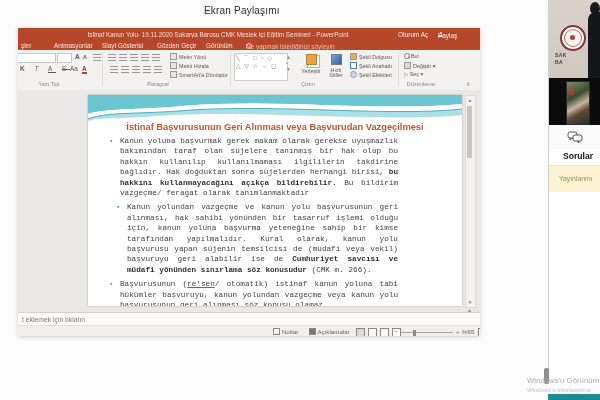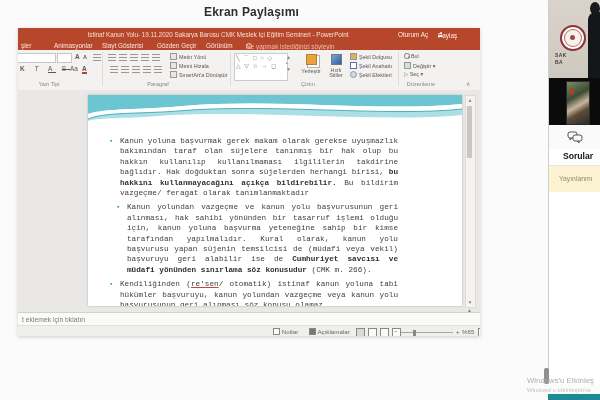--- a/index.html
+++ b/index.html
@@ -1,21 +1,21 @@
 <!DOCTYPE html>
 <html><head>
 <meta charset="utf-8">
 <style>
   html,body{margin:0;padding:0;width:600px;height:400px;overflow:hidden;
     font-family:"Liberation Sans",sans-serif;background:#fbfbfb;}
   .abs{position:absolute;}
   #stage{position:relative;width:600px;height:400px;background:#fbfbfb;}
 
   
-  .share-label{left:204px;top:5px;font-size:12px;color:#2e2e2e;letter-spacing:.2px;font-weight:bold;}
+  .share-label{left:204px;top:5px;font-size:10px;color:#2e2e2e;letter-spacing:.2px;}
 
   
   .ppt{left:18px;top:28px;width:462px;height:308px;background:#f2f1f0;
        box-shadow:0 1px 4px rgba(0,0,0,.18);overflow:hidden;}
   .titlebar{left:0;top:0;width:462px;height:13px;background:#B7472A;}
   .titlebar .wtitle{left:50px;top:3px;width:300px;font-size:6.3px;color:#f6ded5;
        white-space:nowrap;overflow:hidden;text-align:center;}
   .tabrow{left:0;top:13px;width:462px;height:9px;background:#B7472A;color:#f8e7e0;font-size:6.4px;}
   .tabrow span{position:absolute;top:1px;white-space:nowrap;}
   .tab-frag{left:3px;}
@@ -186,32 +186,33 @@
     </div>
 
     <div class="abs slidearea">
       <div class="abs slide">
         <svg class="abs" style="left:0;top:0;" width="374" height="26" viewBox="0 0 374 26">
           <path d="M0 0 H374 V9 C290 17 185 3 95 11 C52 15 18 13 0 19 Z" fill="#6cc6d2"></path>
           <path d="M0 19 C18 13 52 15 95 11 C185 3 290 17 374 9 V14 C300 22 180 8 90 16 C50 19 16 17 0 24 Z" fill="#ffffff"></path>
           <path d="M0 24 C16 17 50 19 90 16 C180 8 300 22 374 14 V20 C290 28 160 14 70 21 C35 24 12 22 0 26 Z" fill="#aadfe6"></path>
           <path d="M0 24 C16 17 50 19 90 16 C180 8 300 22 374 14" fill="none" stroke="#2f9dac" stroke-width="0.8"></path>
         </svg>
+        <div class="abs slide-title">İstinaf Başvurusunun Geri Alınması veya Başvurudan Vazgeçilmesi</div>
         <div class="abs bullets">
           <div class="bullet lvl1">
             <span class="bmark">▪</span>
             <span class="btx"><span>Kanun yoluna başvurmak gerek makam olarak gerekse uyuşmazlık bakımından taraf olan süjelere tanınmış bir hak olup bu hakkın kullanılıp kullanılmaması ilgililerin takdirine bağlıdır. Hak doğduktan sonra süjelerden herhangi birisi, </span><b>bu hakkını kullanmayacağını açıkça bildirebilir.</b><span> Bu bildirim vazgeçme/ feragat olarak tanımlanmaktadır</span></span>
           </div>
           <div class="bullet lvl2">
             <span class="bmark">▪</span>
             <span class="btx"><span>Kanun yolundan vazgeçme ve kanun yolu başvurusunun geri alınması, hak sahibi yönünden bir tasarruf işlemi olduğu için, kanun yoluna başvurma yeteneğine sahip bir kimse tarafından yapılmalıdır. Kural olarak, kanun yolu başvurusu yapan süjenin temsilcisi de (müdafi veya vekil) başvuruyu geri alabilir ise de </span><b>Cumhuriyet savcısı ve müdafi yönünden sınırlama söz konusudur</b><span> (CMK m. 266).</span></span>
           </div>
           <div class="bullet lvl1">
             <span class="bmark">▪</span>
-            <span class="btx"><span>Kendiliğinden (</span><u>re'sen</u><span>/ otomatik) istinaf kanun yoluna tabi hükümler başvuruyu, kanun yolundan vazgeçme veya kanun yolu başvurusunun geri alınması söz konusu olamaz.</span></span>
+            <span class="btx"><span>Başvurusunun (</span><u>re'sen</u><span>/ otomatik) istinaf kanun yoluna tabi hükümler başvuruyu, kanun yolundan vazgeçme veya kanun yolu başvurusunun geri alınması söz konusu olamaz.</span></span>
           </div>
         </div>
       </div>
       <div class="abs vscroll">
         <div class="abs varrow" style="top:1px;">▲</div>
         <div class="abs vthumb"></div>
         <div class="abs varrow" style="top:203px;">▼</div>
       </div>
       <div class="abs pagebtns">▲<br>▼</div>
     </div>
@@ -253,17 +254,17 @@
       </svg>
     </div>
     <div class="abs qatitle">Sorular</div>
     <div class="abs qadivider"></div>
     <div class="abs qatab">
       <span>Yayınlanmı</span>
     </div>
   </div>
 
   <div class="abs graybar"></div>
-  <div class="abs wm1">Windows'u Etkinleş</div>
+  <div class="abs wm1">Windows'u Görünüm</div>
   <div class="abs wm2">Windows'u etkinleştirme</div>
   <div class="abs tealstrip"></div>
 
 </div>
 
 </body></html>

